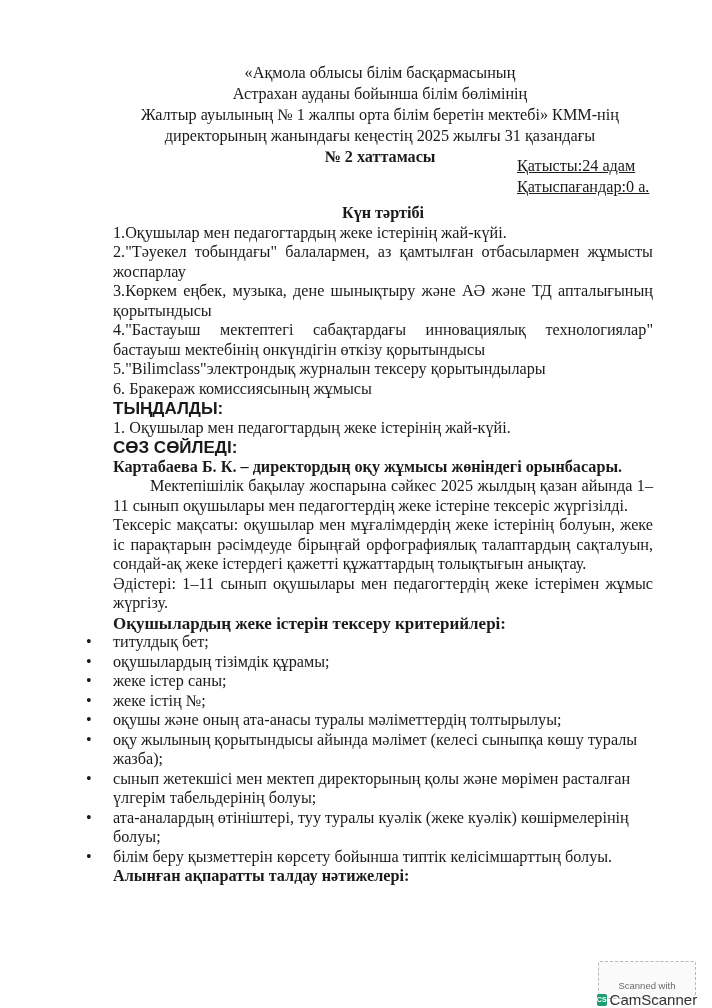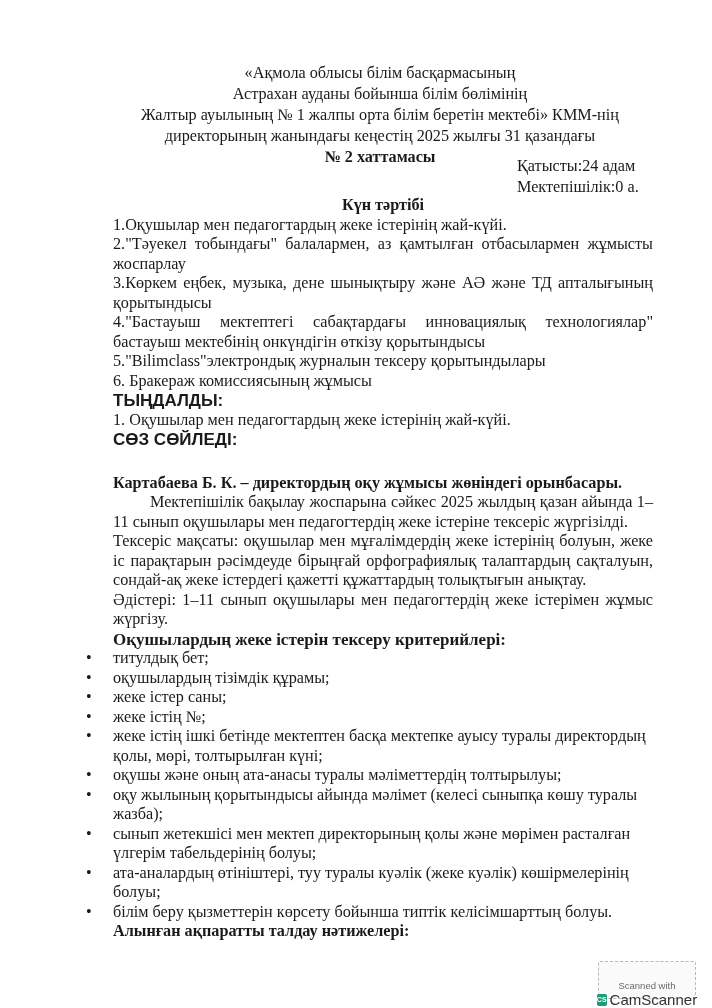--- a/index.html
+++ b/index.html
@@ -4,21 +4,21 @@
 <style>
   html, body { margin: 0; padding: 0; }
   body {
     width: 712px; height: 1008px; background: #ffffff; position: relative; overflow: hidden;
     font-family: "Liberation Serif", "DejaVu Serif", serif; color: #1a1a1a;
   }
   .page { position: absolute; left: 0; top: 0; width: 620px; height: 1008px; }
   .hdr { position: absolute; left: 100px; width: 560px; text-align: center; font-size: 16.2px; line-height: 21px; }
   .hdr .line { display: block; white-space: nowrap; }
   .hdr .bold { font-weight: bold; }
-  .attend { position: absolute; left: 517px; top: 156px; font-size: 16.2px; line-height: 21px; white-space: nowrap; }
+  .attend { position: absolute; left: 517px; top: 156px; font-size: 16.2px; line-height: 21px; white-space: nowrap; text-decoration: underline; }
   .body { position: absolute; left: 113px; width: 540px; font-size: 16.2px; line-height: 19.5px; }
   .center-title { text-align: center; font-weight: bold; }
   .justify { text-align: justify; text-align-last: left; }
   .bold { font-weight: bold; }
   .sans-bold { font-family: "Liberation Sans", "DejaVu Sans", sans-serif; font-weight: bold; }
   .indent { text-indent: 37px; }
   p { margin: 0; }
   ul.crit { list-style: none; margin: 0; padding: 0; }
   ul.crit li { position: relative; padding-left: 0; }
   ul.crit li::before { content: "•"; position: absolute; left: -27px; top: 0; }
@@ -40,48 +40,47 @@
   <div class="hdr" style="top:63px;">
     <span class="line">«Ақмола облысы білім басқармасының</span>
     <span class="line">Астрахан ауданы бойынша білім бөлімінің</span>
     <span class="line">Жалтыр ауылының № 1 жалпы орта білім беретін мектебі» КММ-нің</span>
     <span class="line">директорының жанындағы кеңестің 2025 жылғы 31 қазандағы</span>
     <span class="line bold">№ 2 хаттамасы</span>
   </div>
 
   <div class="attend">
     <div>Қатысты:24 адам</div>
-    <div>Мектепішілік:0 а.</div>
+    <div>Қатыспағандар:0 а.</div>
   </div>
 
-  <div class="body" style="top:196px;">
+  <div class="body" style="top:204px;">
     <p class="center-title">Күн тәртібі</p>
     <p>1.Оқушылар мен педагогтардың жеке істерінің жай-күйі.</p>
     <p class="justify">2."Тәуекел тобындағы" балалармен, аз қамтылған отбасылармен жұмысты жоспарлау</p>
     <p class="justify">3.Көркем еңбек, музыка, дене шынықтыру және АӘ және ТД апталығының қорытындысы</p>
     <p class="justify">4."Бастауыш мектептегі сабақтардағы инновациялық технологиялар" бастауыш мектебінің онкүндігін өткізу қорытындысы</p>
     <p>5."Bilimclass"электрондық журналын тексеру қорытындылары</p>
     <p>6. Бракераж комиссиясының жұмысы</p>
 
     <p class="sans-bold" style="font-size:17px;">ТЫҢДАЛДЫ:</p>
     <p>1. Оқушылар мен педагогтардың жеке істерінің жай-күйі.</p>
 
     <p class="sans-bold" style="font-size:17px;">СӨЗ СӨЙЛЕДІ:</p>
-    <p class="bold" style="white-space:nowrap;margin-top:24px;">Картабаева Б. К.  – директордың оқу жұмысы жөніндегі орынбасары.</p>
+    <p class="bold" style="white-space:nowrap;">Картабаева Б. К.  – директордың оқу жұмысы жөніндегі орынбасары.</p>
     <p class="indent justify">Мектепішілік бақылау жоспарына сәйкес 2025 жылдың қазан айында 1–11 сынып оқушылары мен педагогтердің жеке істеріне тексеріс жүргізілді.</p>
     <p class="justify">Тексеріс мақсаты: оқушылар мен мұғалімдердің жеке істерінің болуын, жеке іс парақтарын рәсімдеуде бірыңғай орфографиялық талаптардың сақталуын, сондай-ақ жеке істердегі қажетті құжаттардың толықтығын анықтау.</p>
     <p class="justify">Әдістері: 1–11 сынып оқушылары мен педагогтердің жеке істерімен жұмыс жүргізу.</p>
 
     <p class="bold" style="font-size:17px;">Оқушылардың жеке істерін тексеру критерийлері:</p>
     <ul class="crit">
       <li>титулдық бет;</li>
       <li>оқушылардың тізімдік құрамы;</li>
       <li>жеке істер саны;</li>
       <li>жеке істің №;</li>
-      <li>жеке істің ішкі бетінде мектептен басқа мектепке ауысу туралы директордың қолы, мөрі, толтырылған күні;</li>
       <li>оқушы және оның ата-анасы туралы мәліметтердің толтырылуы;</li>
       <li>оқу жылының қорытындысы айында мәлімет (келесі сыныпқа көшу туралы жазба);</li>
       <li>сынып жетекшісі мен мектеп директорының қолы және мөрімен расталған үлгерім табельдерінің болуы;</li>
       <li>ата-аналардың өтініштері, туу туралы куәлік (жеке куәлік) көшірмелерінің болуы;</li>
       <li>білім беру қызметтерін көрсету бойынша типтік келісімшарттың болуы.</li>
     </ul>
     <p class="bold">Алынған ақпаратты талдау нәтижелері:</p>
   </div>
 
   <div class="stamp">

